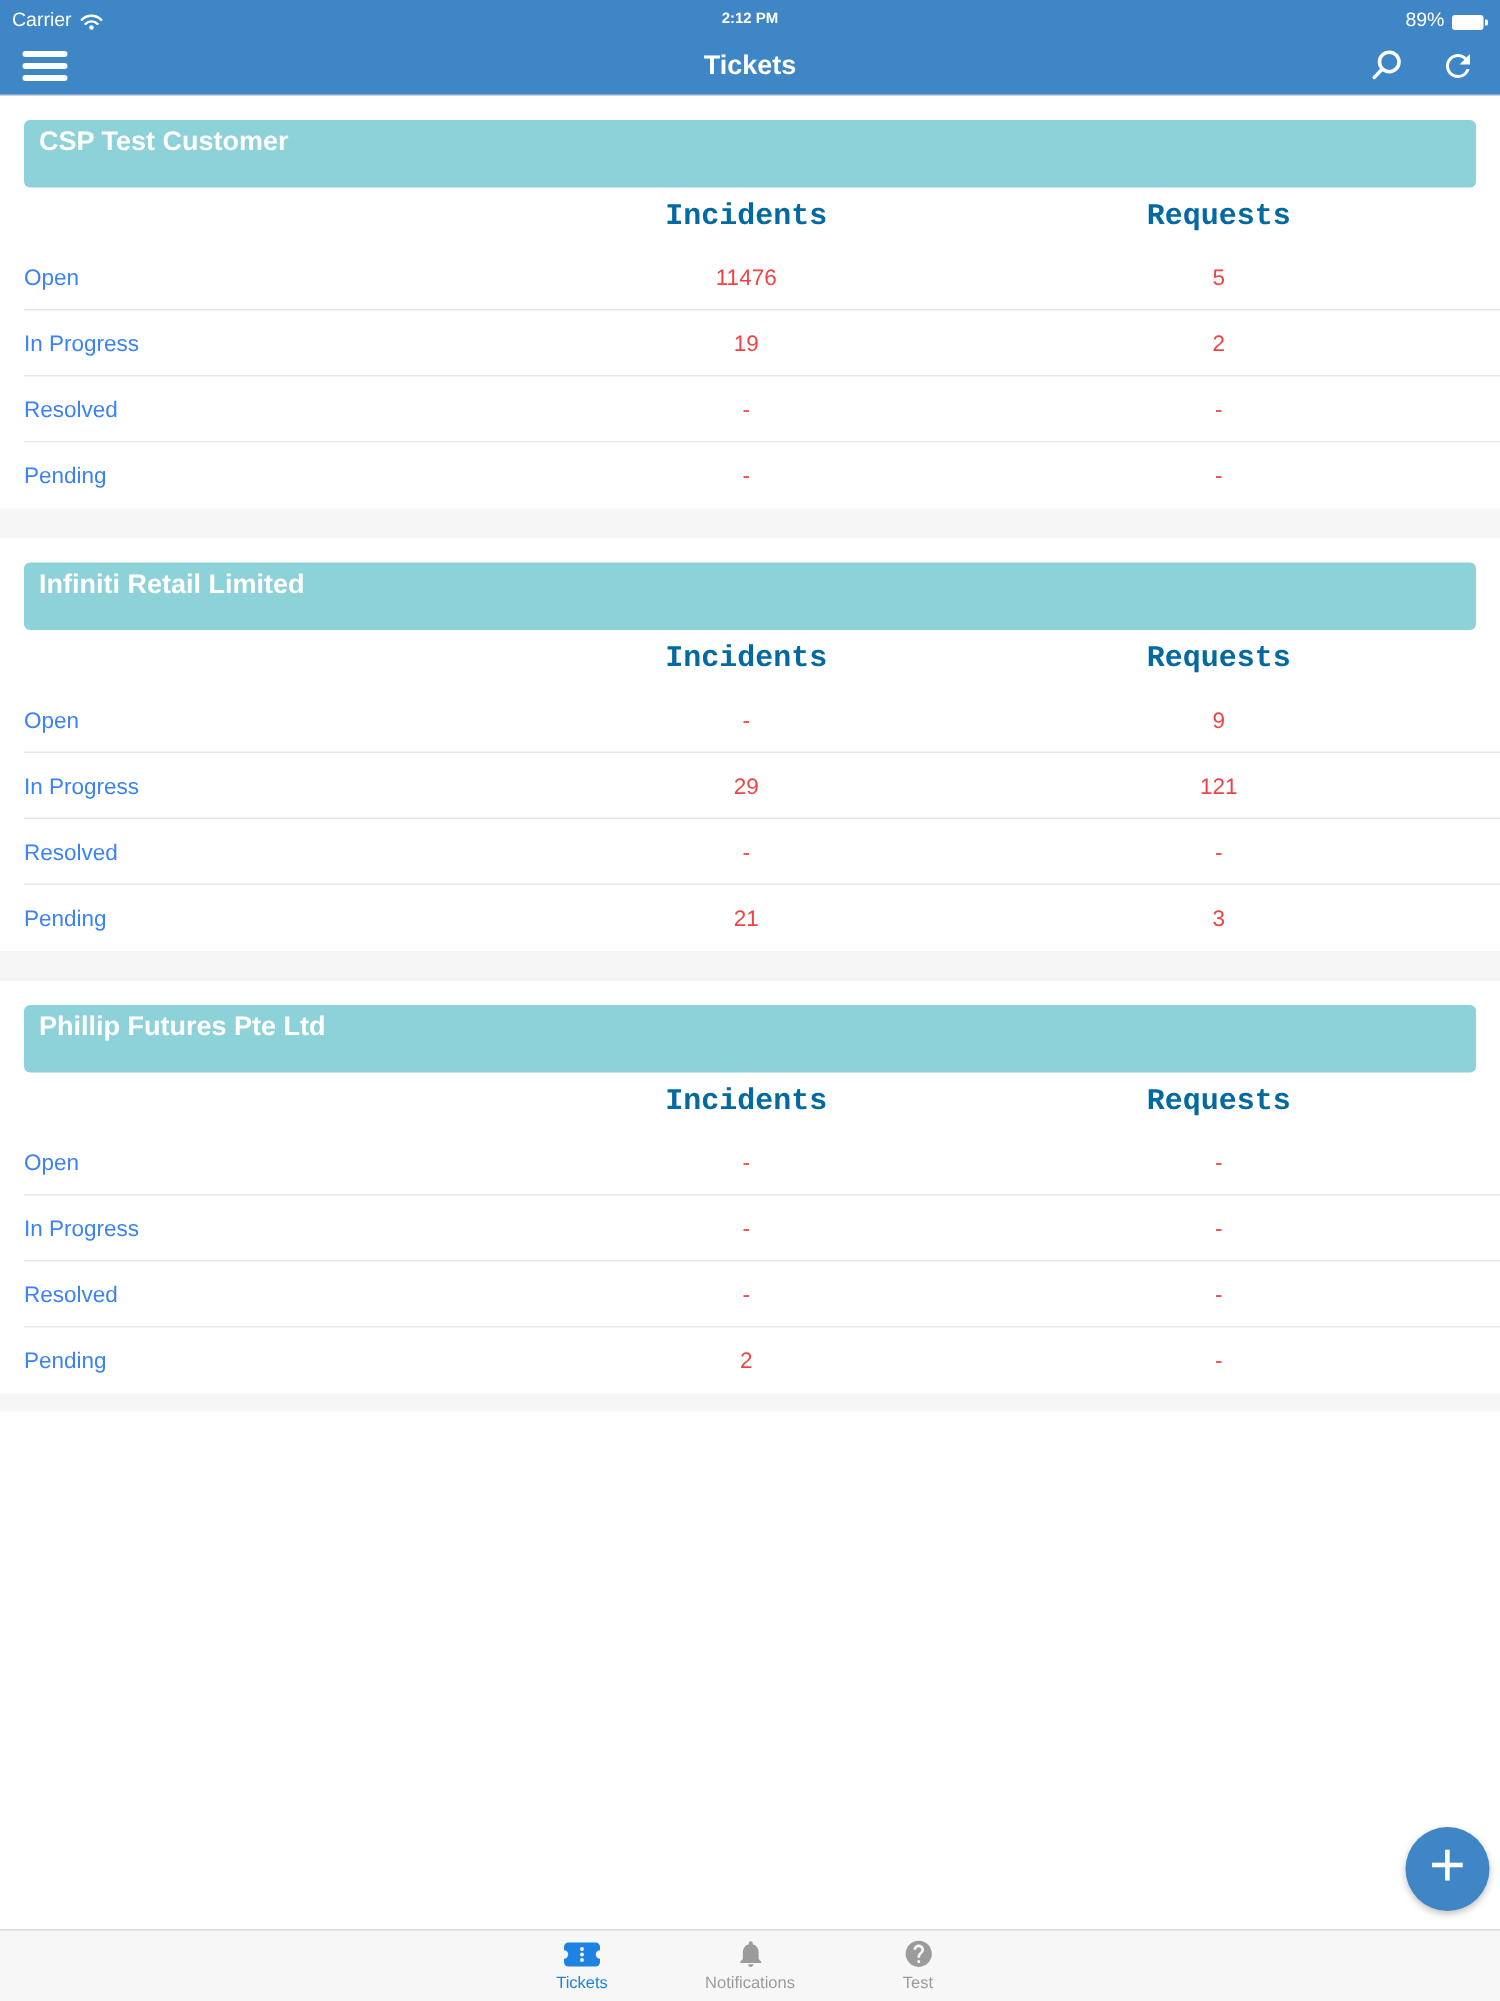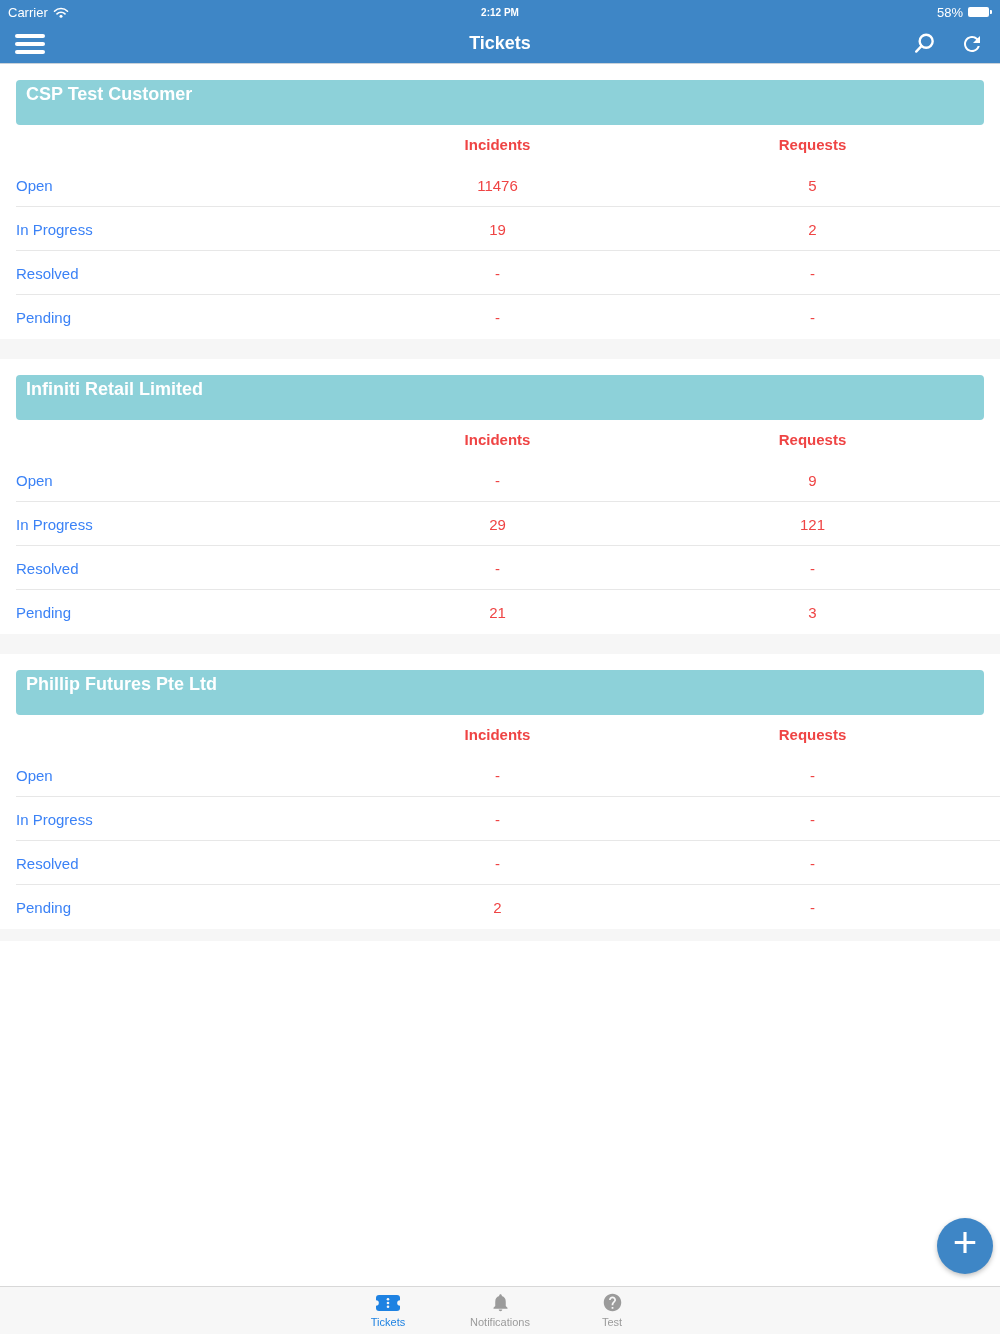--- a/index.html
+++ b/index.html
@@ -10,21 +10,21 @@
     position:relative;
     overflow:hidden;
     -webkit-font-smoothing:antialiased;
   }
   
   .statusbar {
     height:24px; background:#3E86C6; color:#fff;
     display:flex; align-items:center; justify-content:space-between;
     padding:0 8px; font-size:13px;
   }
-  .sb-left, .sb-right { display:flex; align-items:center; gap:5px; width:120px; }
+  .sb-left, .sb-right { display:flex; align-items:flex-end; gap:5px; width:120px; }
   .sb-right { justify-content:flex-end; }
   .sb-time { font-weight:bold; font-size:10px; }
   .battery { display:flex; align-items:center; }
   .battery-body { width:21px; height:10px; background:#fff; border-radius:2px; }
   .battery-cap { width:2px; height:4px; background:#fff; border-radius:0 1px 1px 0; margin-left:1px; }
   
   .navbar {
     height:40px; background:#3E86C6; position:relative;
     display:flex; align-items:center; justify-content:space-between;
     padding:0 15px; border-bottom:1px solid #c9d2da;
@@ -42,21 +42,21 @@
   .section-header {
     margin:0 16px; height:45px; line-height:29px;
     background:#8DD1D9; border-radius:4px;
     color:#fff; font-size:18px; font-weight:bold; padding-left:10px;
     overflow:hidden; white-space:nowrap;
   }
   .grid-row {
     display:grid; grid-template-columns:340px 1fr 1fr;
     padding-right:30px; align-items:center;
   }
-  .col-header { height:38px; font-size:15px; font-weight:bold; color:#ef4444; }
+  .col-header { height:38px; font-size:20px; font-weight:bold; color:#0369a1;font-family:Liberation Mono, monospace; }
   .col-header .cell { text-align:center; }
   .data-row { height:44px; position:relative; }
   .data-row:not(:last-child)::after {
     content:""; position:absolute; left:16px; right:0; bottom:0;
     height:1px; background:#E7E7E7;
   }
   .row-label { padding-left:16px; font-size:15px; color:#3b82f6; font-weight:500; }
   .row-value { text-align:center; font-size:15px; color:#ef4444; cursor:pointer; }
   .section-gap { height:20px; background:#F6F6F6; }
   .section-gap-thin { height:12px; background:#F6F6F6; }
@@ -88,21 +88,21 @@
   <div class="sb-left">
     <span>Carrier</span>
     <svg width="16" height="12" viewBox="0 0 16 12">
       <path d="M1.5 5.2 A 9.2 9.2 0 0 1 14.5 5.2" fill="none" stroke="#fff" stroke-width="1.6" stroke-linecap="round"></path>
       <path d="M4 7.9 A 5.6 5.6 0 0 1 12 7.9" fill="none" stroke="#fff" stroke-width="1.6" stroke-linecap="round"></path>
       <circle cx="8" cy="10.3" r="1.5" fill="#fff"></circle>
     </svg>
   </div>
   <div class="sb-time">2:12 PM</div>
   <div class="sb-right">
-    <span>58%</span>
+    <span>89%</span>
     <span class="battery">
       <span class="battery-body"></span>
         <span class="battery-cap"></span>
     </span>
   </div>
 </div>
 
 <div class="navbar">
   <div class="hamburger">
     <span></span>

